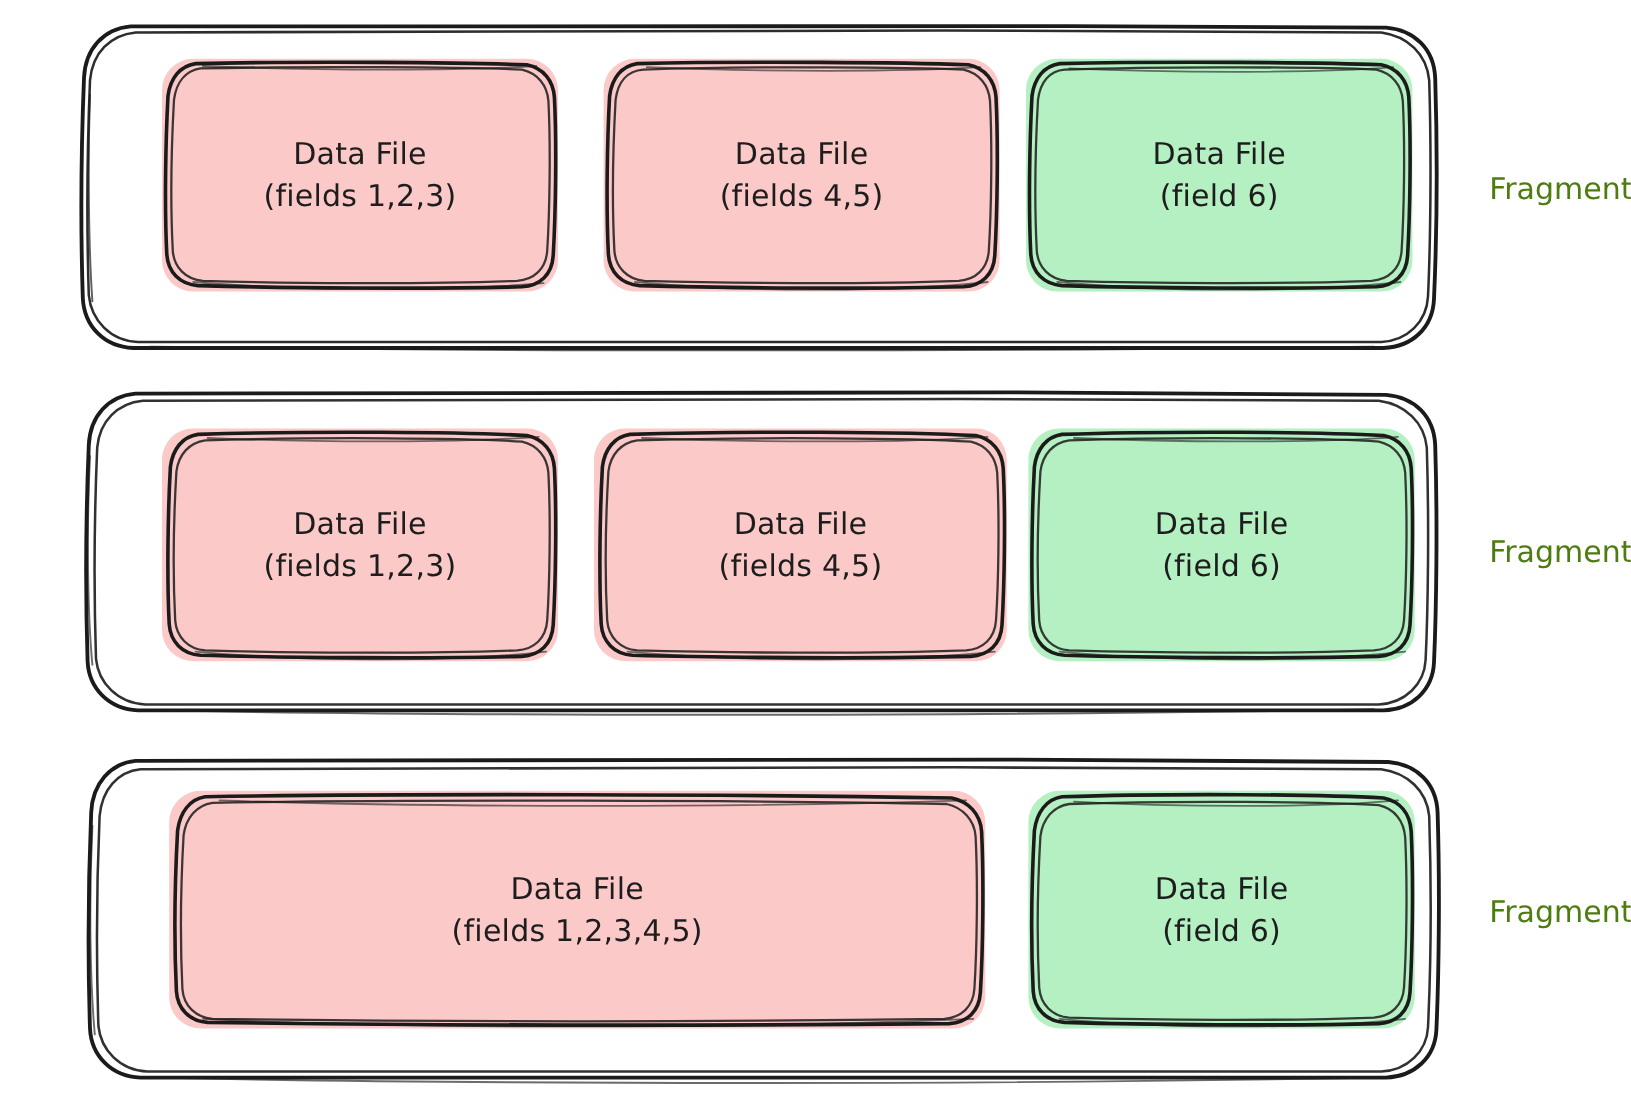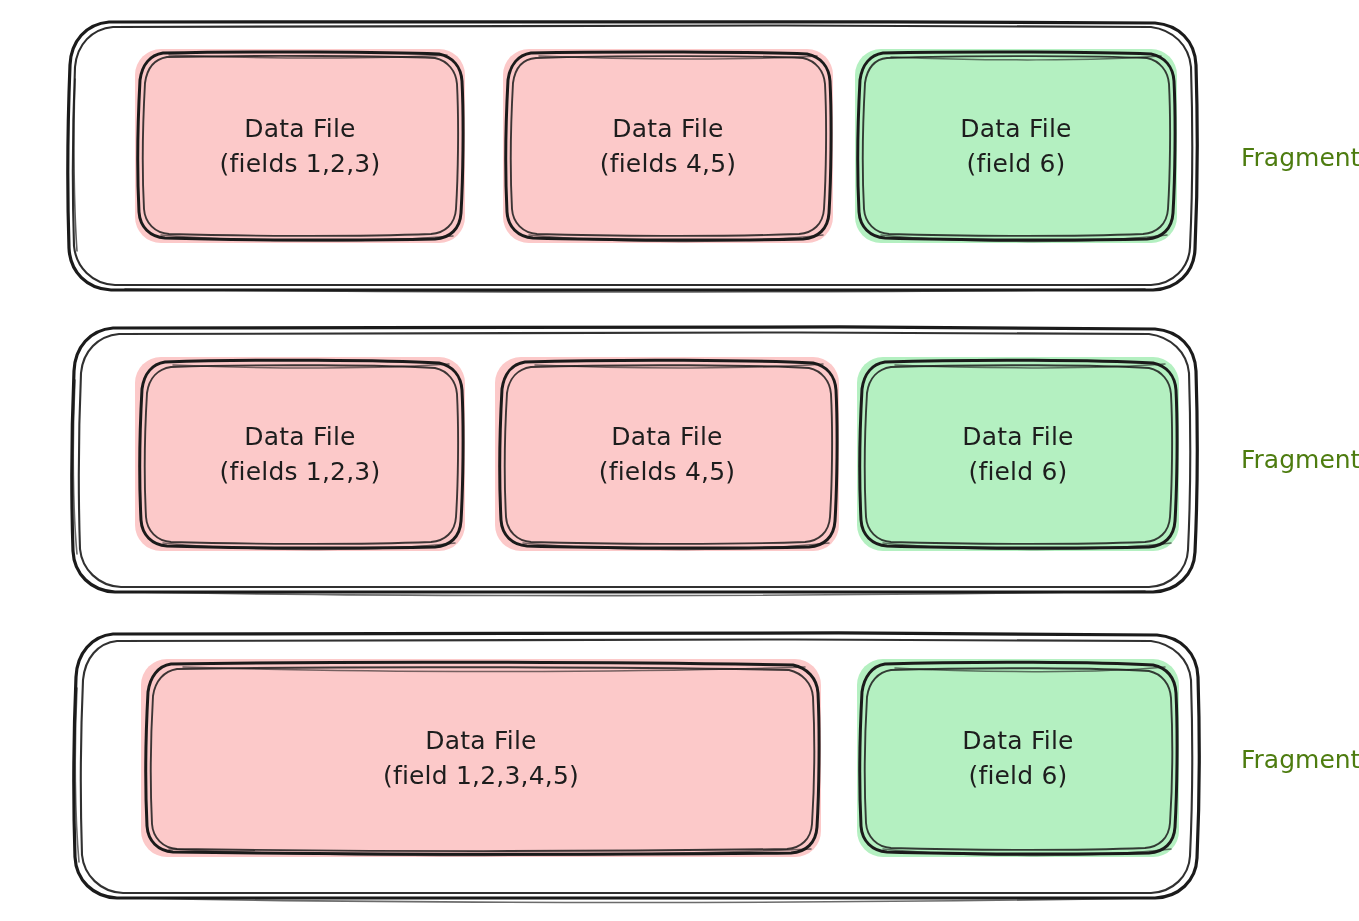--- a/index.html
+++ b/index.html
@@ -207,21 +207,21 @@
       <div class="datafile" style="left:74px; top:29px; width:680px; height:198px;">
         <div class="df-fill" style="background:#FCC9C9;"></div>
         <svg width="680" height="198" viewBox="0 0 680 198" aria-hidden="true">
           <path class="sketch-stroke" stroke-width="3" d="M30 5 C200 2, 480 3, 652 6 C666 9, 676 19, 677 34 C679 76, 678 134, 676 168 C675 184, 665 193, 650 194 C430 196, 180 195, 32 193 C17 192, 7 182, 6 167 C4 126, 5 70, 7 33 C9 18, 17 7, 30 5 Z"></path>
           <path class="sketch-stroke" stroke-width="1.9" opacity="0.85" d="M36 10 C206 7, 486 8, 648 11 C661 14, 671 24, 672 38 C674 79, 673 133, 671 165 C670 180, 660 189, 646 190 C428 193, 184 192, 36 190 C22 189, 12 179, 11 165 C9 124, 10 72, 12 37 C14 22, 23 12, 36 10 Z"></path>
           <path class="sketch-stroke" stroke-width="1.5" opacity="0.6" d="M42 8 C220 14, 480 14, 664 8"></path>
           <path class="sketch-stroke" stroke-width="1.5" opacity="0.6" d="M28 190 C200 199, 480 198, 670 190"></path>
         </svg>
         <div class="df-label">
           <span class="l1">Data File</span>
-          <span class="l2">(field 1,2,3,4,5)</span>
+          <span class="l2">(fields 1,2,3,4,5)</span>
         </div>
       </div>
 
       <div class="datafile" style="left:790px; top:29px; width:322px; height:198px;">
         <div class="df-fill" style="background:#B4F0C1;"></div>
         <svg width="322" height="198" viewBox="0 0 322 198" aria-hidden="true">
           <path class="sketch-stroke" stroke-width="3" d="M28 5 C118 2, 244 3, 296 6 C310 9, 318 19, 319 34 C321 76, 320 134, 318 168 C317 184, 307 193, 292 194 C214 196, 98 195, 30 193 C15 192, 5 182, 4 167 C2 126, 3 70, 5 33 C7 18, 15 7, 28 5 Z"></path>
           <path class="sketch-stroke" stroke-width="1.9" opacity="0.85" d="M34 11 C124 8, 248 9, 292 12 C305 15, 313 25, 314 39 C316 80, 315 133, 313 164 C312 179, 302 188, 288 189 C212 192, 102 191, 34 189 C20 188, 10 178, 9 164 C7 124, 8 72, 10 38 C12 23, 21 13, 34 11 Z"></path>
           <path class="sketch-stroke" stroke-width="1.5" opacity="0.6" d="M38 9 C128 14, 246 14, 308 8"></path>
           <path class="sketch-stroke" stroke-width="1.5" opacity="0.6" d="M26 190 C118 199, 246 198, 314 190"></path>

